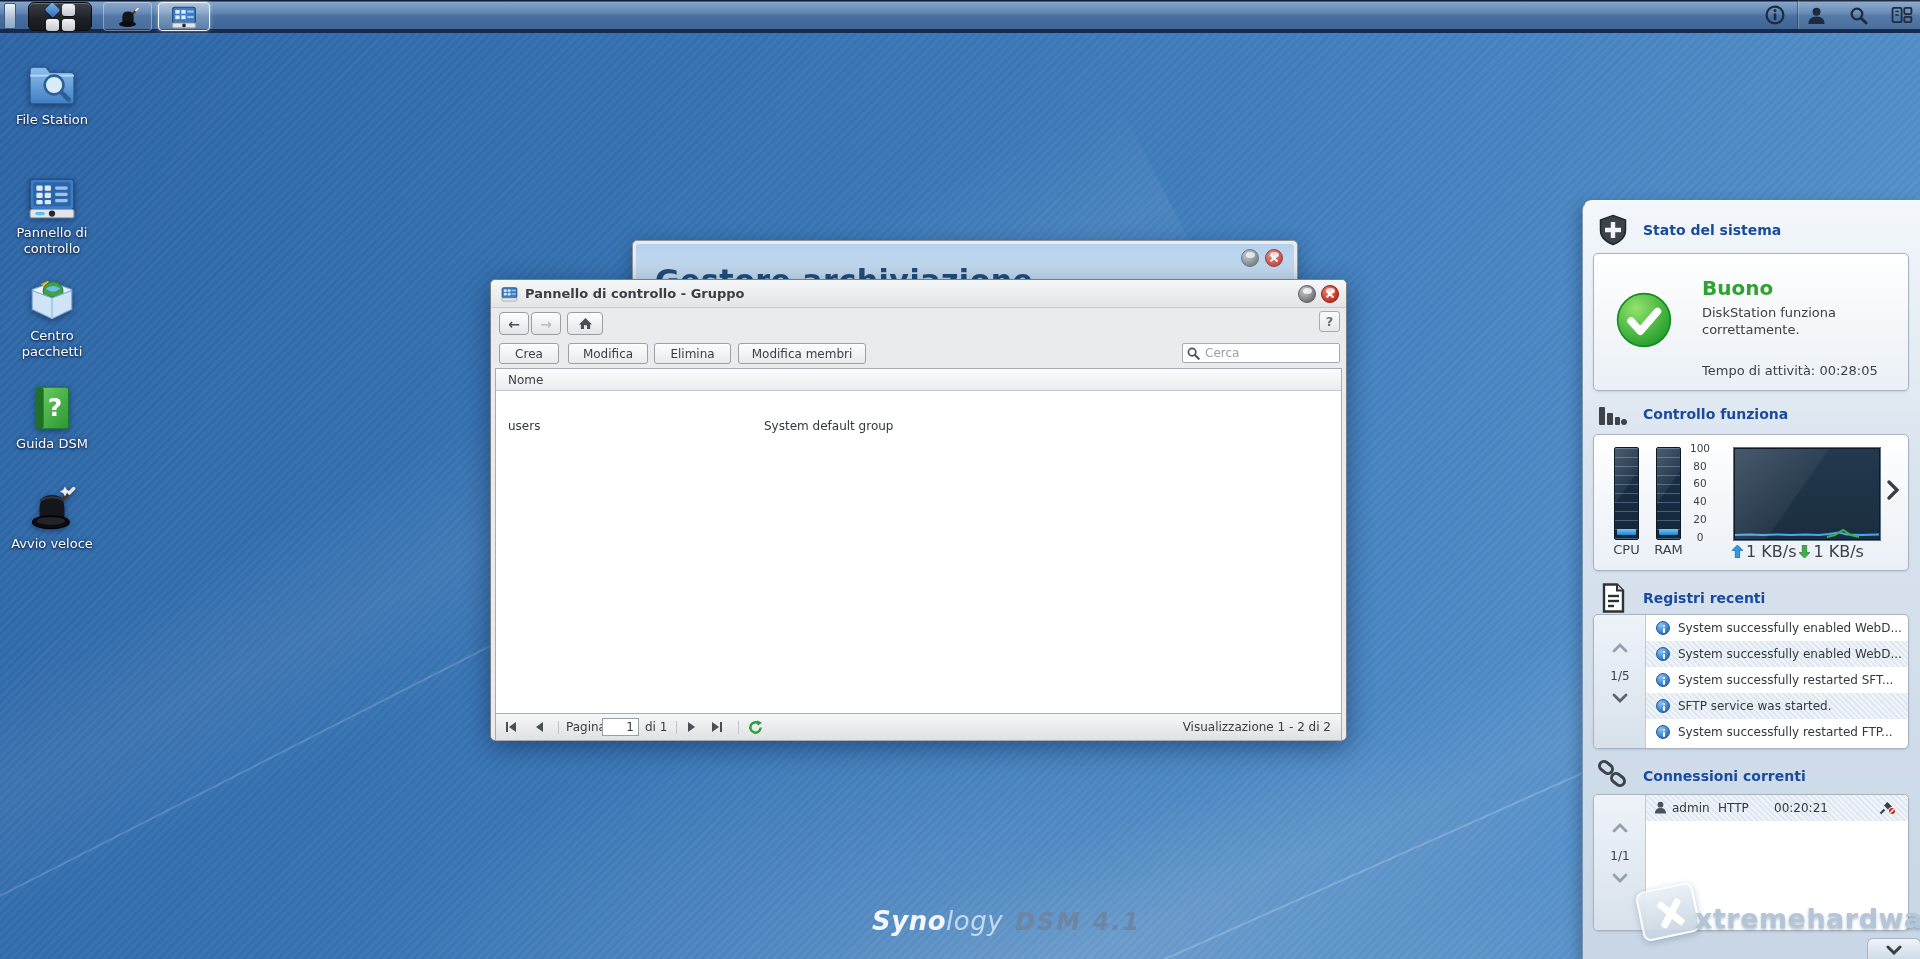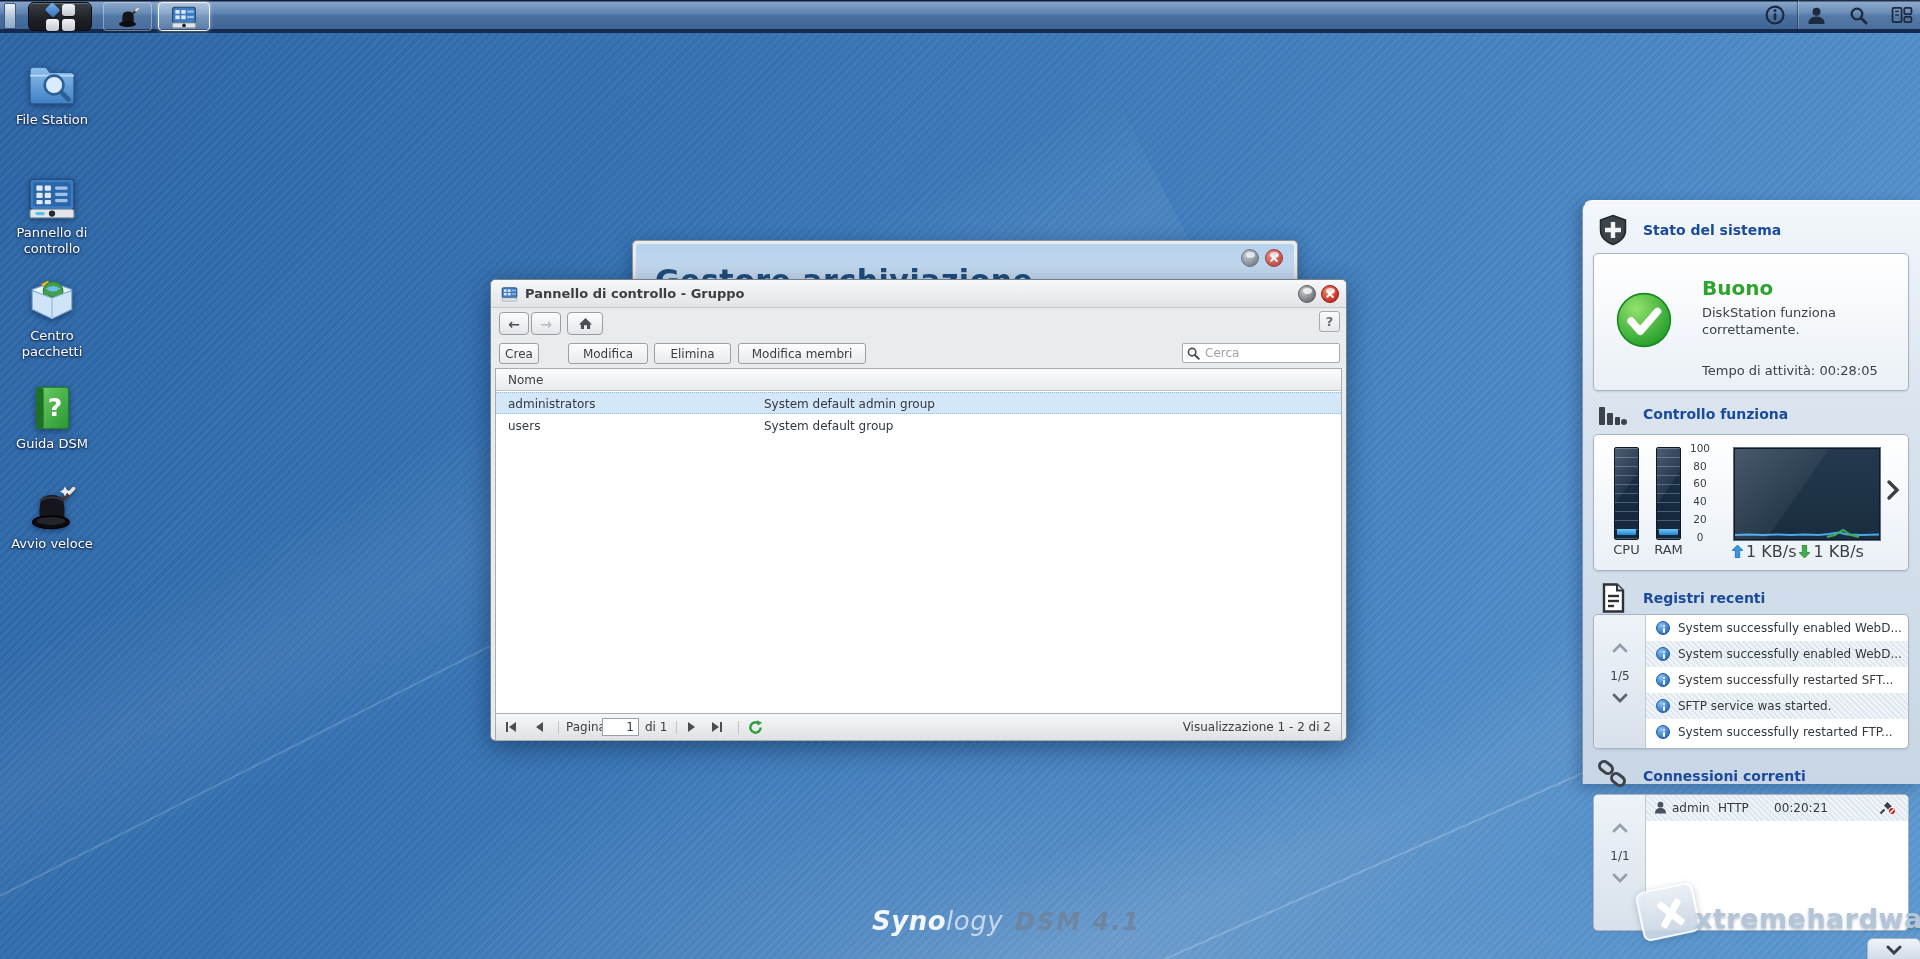--- a/index.html
+++ b/index.html
@@ -105,21 +105,21 @@
   .tfoot .lbl{position:absolute;top:0;height:27px;line-height:27px;font-size:12px;color:#3a3f44;}
   .pgbtn{position:absolute;top:8px;display:flex;align-items:center;gap:1px;}
   .tri-l{width:0;height:0;border-top:5px solid transparent;border-bottom:5px solid transparent;border-right:7px solid #4a4f55;}
   .tri-r{width:0;height:0;border-top:5px solid transparent;border-bottom:5px solid transparent;border-left:7px solid #4a4f55;}
   .pbar{width:2px;height:10px;background:#4a4f55;}
   .vsep{position:absolute;top:7px;width:1px;height:13px;background:#c2c6ca;}
   .pageinput{position:absolute;left:106px;top:4px;width:37px;height:18px;border:1px solid #9aa0a6;
     font-size:12px;text-align:right;padding:0 4px;color:#33383d;font-family:inherit;}
 
   
-  .panel{position:absolute;left:1582px;top:200px;width:338px;height:584px;z-index:8;
+  .panel{position:absolute;left:1582px;top:200px;width:338px;height:759px;z-index:8;
     background:linear-gradient(180deg,#f3f7fb,#dae4ef 35%,#c8d6e5);
     border-left:1px solid rgba(110,130,155,.8);border-top:1px solid rgba(255,255,255,.9);
     border-radius:10px 0 0 0;box-shadow:-4px 4px 14px rgba(0,25,60,.28);}
   .sect-ic{position:absolute;left:14px;width:32px;height:32px;}
   .sect-title{position:absolute;left:60px;font-size:14px;font-weight:bold;color:#1a4a9c;}
   .card{position:absolute;left:10px;width:316px;border:1px solid #a9b4c2;border-radius:5px;
     background:linear-gradient(#ffffff,#eaf0f6);box-shadow:inset 0 1px 0 #fff,0 1px 2px rgba(80,100,130,.18);}
   .status-big{position:absolute;left:108px;top:22px;font-size:20px;font-weight:bold;color:#2fa32f;}
   .status-desc{position:absolute;left:108px;top:50px;font-size:13px;line-height:17px;color:#3c4147;white-space:pre-line;}
   .status-uptime{position:absolute;left:108px;top:109px;font-size:13px;color:#3c4147;}
@@ -311,40 +311,36 @@
       </div>
     <div class="navbtn" style="left:76px;width:36px">
       <svg width="15" height="13" viewBox="0 0 16 14">
           <path d="M8 1 L15 8 h-2 v5 h-3.4 V9 H6.4 v4 H3 V8 H1 z" fill="#4a4f55"></path>
         </svg>
     </div>
     <div class="helpbtn">?</div>
   </div>
 
   <div class="toolrow">
-    <div class="toolbtn" style="left:8px;width:40px">Crea</div>
+    <div class="toolbtn" style="left:8px;width:60px">Crea</div>
     <div class="toolbtn" style="left:77px;width:80px">Modifica</div>
     <div class="toolbtn" style="left:163px;width:77px">Elimina</div>
     <div class="toolbtn" style="left:247px;width:128px">Modifica membri</div>
     <div class="searchbox">
       <svg width="13" height="13" viewBox="0 0 14 14">
         <circle cx="5.5" cy="5.5" r="4" fill="none" stroke="#4a4f55" stroke-width="1.8"></circle>
         <line x1="8.8" y1="8.8" x2="12.6" y2="12.6" stroke="#4a4f55" stroke-width="2.2" stroke-linecap="round"></line>
       </svg>
       <input type="text" placeholder="Cerca" style="">
     </div>
   </div>
 
   <div class="tablewrap">
     <div class="thead">
       <div class="th" style="left:0;width:256px">Nome</div>
-    </div>
-    <div class="trow sel" style="top:23px">
-      <div class="td" style="left:0;width:256px">administrators</div>
-      <div class="td" style="left:256px">System default admin group</div>
     </div>
     <div class="trow" style="top:46px">
       <div class="td" style="left:0;width:256px">users</div>
       <div class="td" style="left:256px">System default group</div>
     </div>
   </div>
 
   <div class="tfoot">
     <div class="pgbtn" style="left:10px">
         <span class="pbar"></span>

